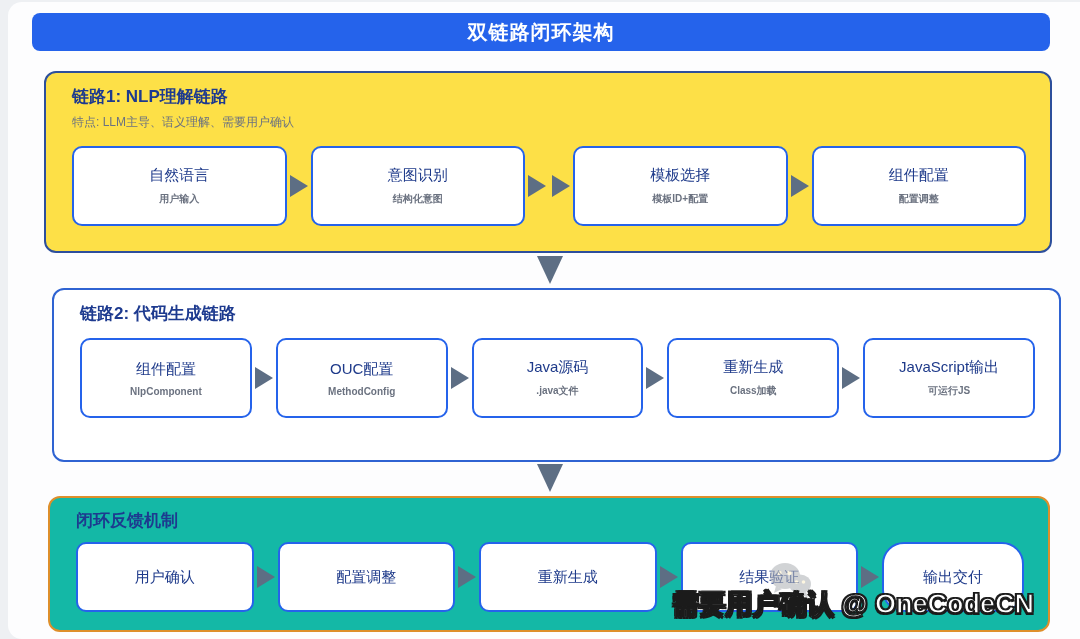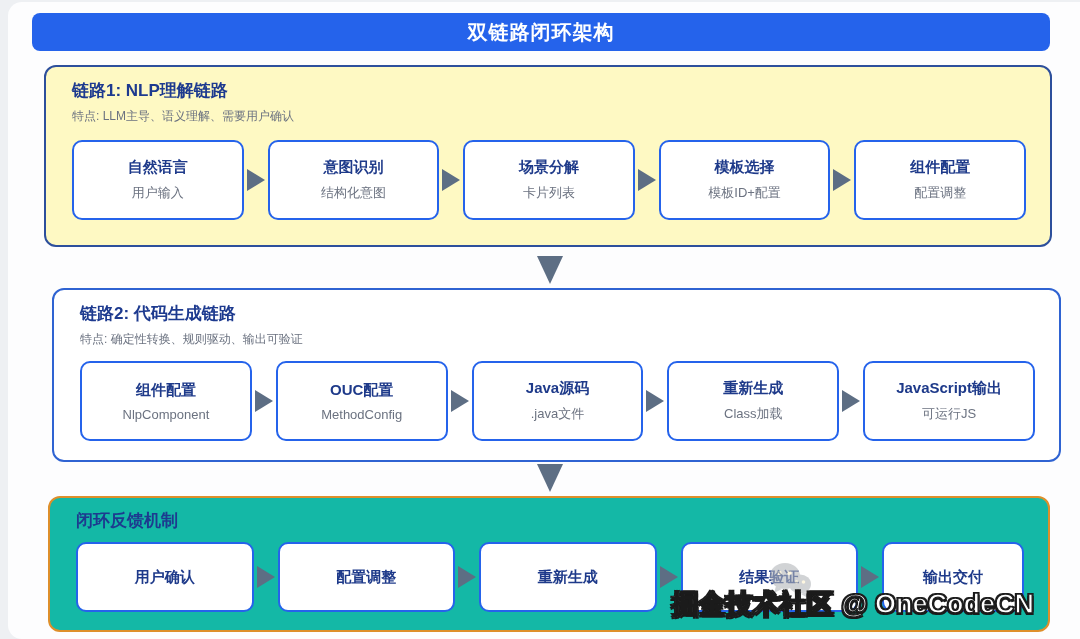--- a/index.html
+++ b/index.html
@@ -16,22 +16,22 @@
   }
   
   .titlebar{
     position:absolute;left:32px;top:13px;width:1018px;height:38px;
     background:#2563eb;border-radius:8px;
     display:flex;align-items:center;justify-content:center;
     color:#ffffff;font-size:20px;font-weight:bold;letter-spacing:1px;
   }
   
   .panel{position:absolute;border-radius:12px;box-sizing:border-box;}
-  .panel-1{left:44px;top:65px;width:1008px;height:182px;
-    background:#fef9c3;border:2.5px solid #2d4f9c;}
+  .panel-1{left:44px;top:71px;width:1008px;height:182px;
+    background:#fde047;border:2.5px solid #2d4f9c;}
   .panel-2{left:52px;top:288px;width:1009px;height:174px;
     background:#ffffff;border:2.5px solid #2f63d2;}
   .panel-3{left:48px;top:496px;width:1002px;height:136px;
     background:#14b8a6;border:2.5px solid #de8f2b;}
   .panel-header{
     margin:12px 0 0 26px;font-size:17px;font-weight:bold;color:#1d3a8f;
   }
   .panel-sub{
     margin:6px 0 0 26px;font-size:12px;color:#6b7280;
   }
@@ -41,24 +41,24 @@
     display:flex;align-items:center;margin:15px 24px 0 26px;
   }
   .panel-2 .row{margin-top:13px;}
   .panel-3 .row{margin:10px 24px 0 26px;}
   .node{
     flex:1;height:80px;background:#ffffff;
     border:2px solid #2563eb;border-radius:10px;
     display:flex;flex-direction:column;align-items:center;justify-content:center;
     box-sizing:border-box;min-width:0;
   }
-  .node-title{font-size:15px;font-weight:bold;color:#1e3a8a;white-space:nowrap;}
-  .node-sub{font-size:13px;color:#6b7280;margin-top:7px;white-space:nowrap;}
+  .node-title{font-size:15px;font-weight:normal;color:#1e3a8a;white-space:nowrap;}
+  .node-sub{font-size:10px;color:#6b7280;margin-top:7px;white-space:nowrap;font-weight:bold;}
   .panel-3 .node{height:70px;}
-  .panel-3 .node-last{flex:0 0 142px;}
+  .panel-3 .node-last{flex:0 0 142px;border-radius:22px;}
   
   .harrow{
     flex:0 0 0;width:0;height:0;margin:0 3px;
     border-top:11px solid transparent;border-bottom:11px solid transparent;
     border-left:18px solid #5d6e84;
   }
   
   .vconn{position:absolute;display:flex;align-items:flex-start;flex-direction:column;}
   .vconn-1{left:537px;top:256px;}
   .vconn-2{left:537px;top:464px;}
@@ -100,45 +100,40 @@
       <div class="node">
         <div class="node-title">自然语言</div>
         <div class="node-sub">用户输入</div>
       </div>
       <div class="harrow"></div>
       <div class="node">
         <div class="node-title">意图识别</div>
         <div class="node-sub">结构化意图</div>
       </div>
       <div class="harrow"></div>
-      <div class="node">
-        <div class="node-title">场景分解</div>
-        <div class="node-sub">卡片列表</div>
-      </div>
       <div class="harrow"></div>
       <div class="node">
         <div class="node-title">模板选择</div>
         <div class="node-sub">模板ID+配置</div>
       </div>
       <div class="harrow"></div>
       <div class="node">
         <div class="node-title">组件配置</div>
         <div class="node-sub">配置调整</div>
       </div>
     </div>
   </div>
 
   <div class="vconn vconn-1">
     <div class="varrow"></div>
     <div class="vlabel">上下文传递</div>
   </div>
 
   <div class="panel panel-2">
     <div class="panel-header">链路2: 代码生成链路</div>
-    <div class="panel-sub">特点: 确定性转换、规则驱动、输出可验证</div>
     <div class="row">
       <div class="node">
         <div class="node-title">组件配置</div>
         <div class="node-sub">NlpComponent</div>
       </div>
       <div class="harrow"></div>
       <div class="node">
         <div class="node-title">OUC配置</div>
         <div class="node-sub">MethodConfig</div>
       </div>
@@ -195,14 +190,14 @@
       <path d="M8 26 L6 33 L14 29 Z" fill="#b3b6ba"></path>
       <circle cx="11.5" cy="13" r="2.2" fill="#fcf1cc"></circle>
       <circle cx="21.5" cy="13" r="2.2" fill="#fcf1cc"></circle>
       <ellipse cx="32" cy="24" rx="11" ry="9.5" fill="#b3b6ba"></ellipse>
       <path d="M38 32 L40 38 L33 34 Z" fill="#b3b6ba"></path>
       <circle cx="28.5" cy="22" r="1.8" fill="#fcf1cc"></circle>
       <circle cx="35.5" cy="22" r="1.8" fill="#fcf1cc"></circle>
     </svg>
   </div>
 
-  <div class="wm-main">掘金技术社区 @ OneCodeCN</div>
+  <div class="wm-main">需要用户确认 @ OneCodeCN</div>
 </div>
 
 </body></html>

